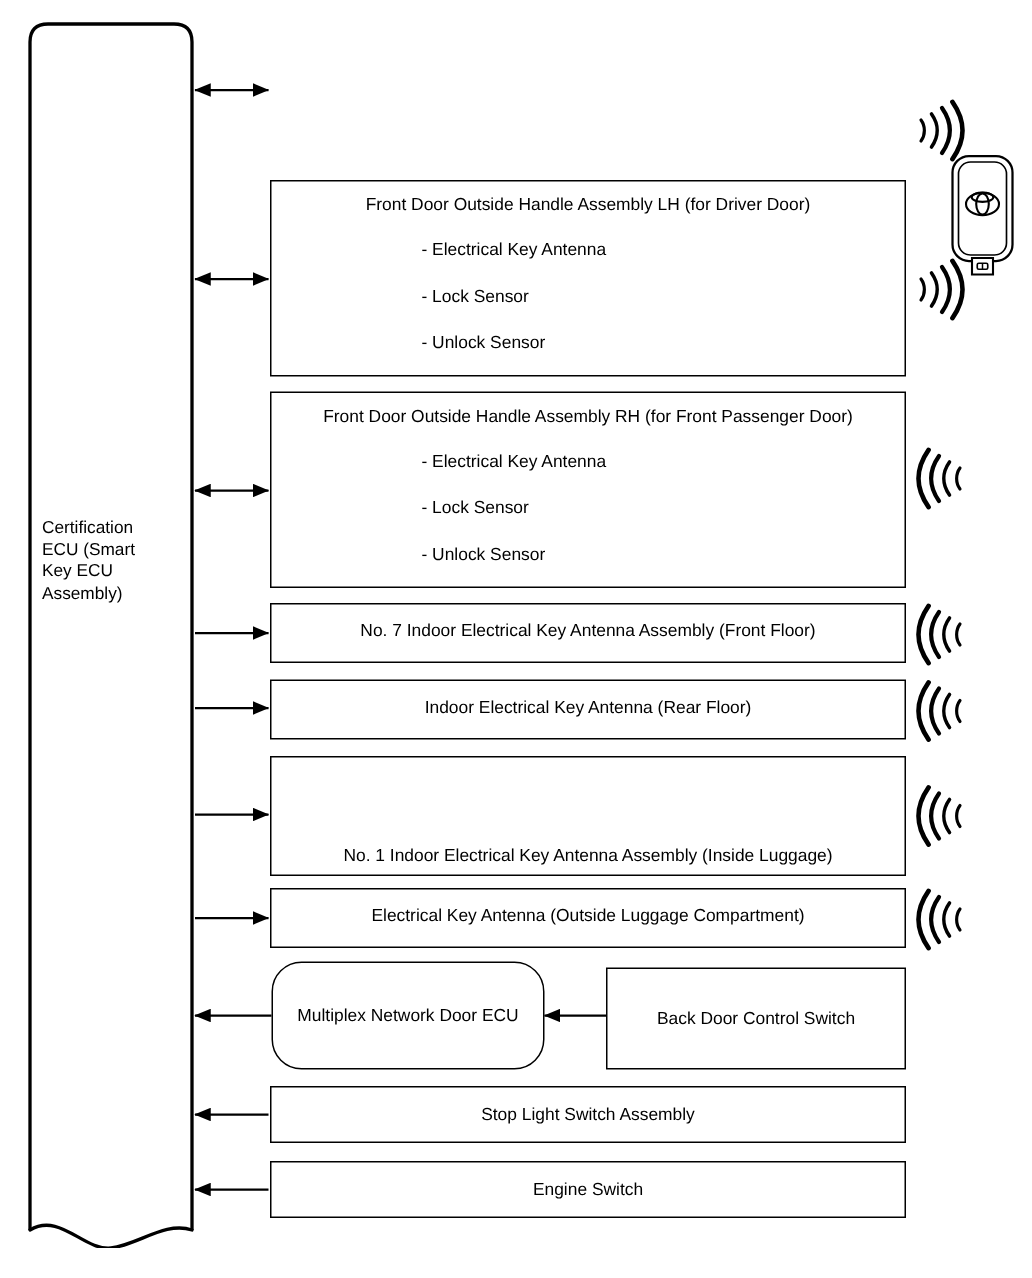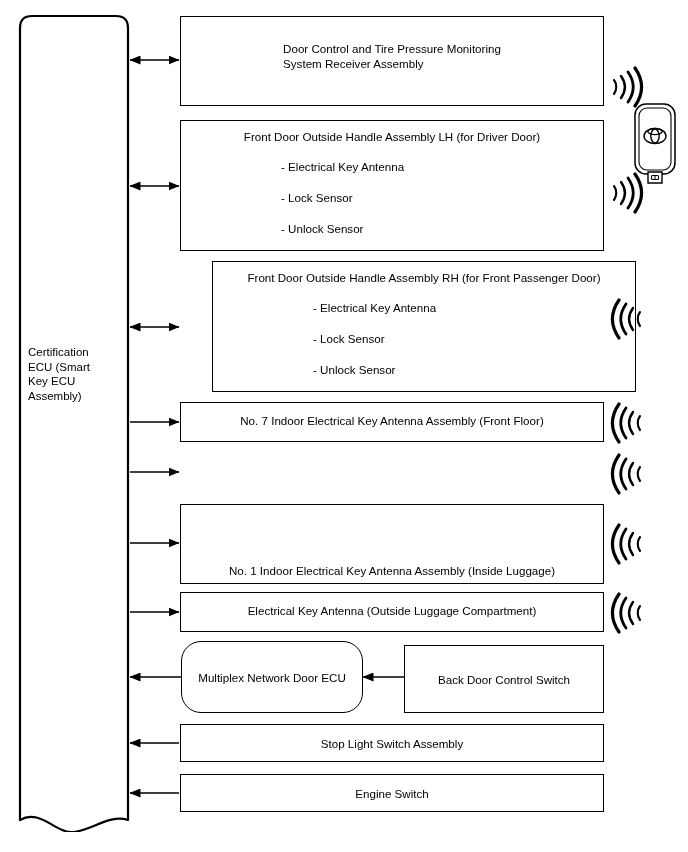--- a/index.html
+++ b/index.html
@@ -130,45 +130,42 @@
       <line x1="130" y1="612" x2="179" y2="612" marker-end="url(#ar-r)"></line>
 
       <line x1="130" y1="677" x2="181" y2="677" marker-start="url(#ar-l)"></line>
       <line x1="130" y1="743" x2="179" y2="743" marker-start="url(#ar-l)"></line>
       <line x1="130" y1="793" x2="179" y2="793" marker-start="url(#ar-l)"></line>
 
       <line x1="363" y1="677" x2="404" y2="677" marker-start="url(#ar-l)"></line>
     </g>
   </svg>
 
-  <div class="box" style="left:180px; top:16px; width:424px; height:90px;">
-    <div class="title-wrap" style="top:24px;">
-      <span class="multi-line box-title" style="position:static;">Door Control and Tire Pressure Monitoring
-System Receiver Assembly</span>
-    </div>
-  </div>
 
   <div class="box" style="left:180px; top:120px; width:424px; height:131px;">
     <div class="box-title" style="top:8px;">Front Door Outside Handle Assembly LH (for Driver Door)</div>
     <div class="sub-item" style="top:38px;">- Electrical Key Antenna</div>
     <div class="sub-item" style="top:69px;">- Lock Sensor</div>
     <div class="sub-item" style="top:100px;">- Unlock Sensor</div>
   </div>
 
-  <div class="box" style="left:180px; top:261px; width:424px; height:131px;margin-left:32px;">
+  <div class="box" style="left:180px; top:261px; width:424px; height:131px;">
     <div class="box-title" style="top:8px;">Front Door Outside Handle Assembly RH (for Front Passenger Door)</div>
     <div class="sub-item" style="top:38px;">- Electrical Key Antenna</div>
     <div class="sub-item" style="top:69px;">- Lock Sensor</div>
     <div class="sub-item" style="top:100px;">- Unlock Sensor</div>
   </div>
 
   <div class="box" style="left:180px; top:402px; width:424px; height:40px;">
     <div class="box-title" style="top:10px;">No. 7 Indoor Electrical Key Antenna Assembly (Front Floor)</div>
   </div>
 
+  <div class="box" style="left:180px; top:453px; width:424px; height:40px;">
+    <div class="box-title" style="top:10px;">Indoor Electrical Key Antenna (Rear Floor)</div>
+  </div>
 
   <div class="box" style="left:180px; top:504px; width:424px; height:80px;">
     <div class="box-title" style="top:10px;margin-top:48px;">No. 1 Indoor Electrical Key Antenna Assembly (Inside Luggage)</div>
   </div>
 
   <div class="box" style="left:180px; top:592px; width:424px; height:40px;text-decoration:underline;">
     <div class="box-title" style="top:10px;">Electrical Key Antenna (Outside Luggage Compartment)</div>
   </div>
 
   <div class="box rounded" style="left:181px; top:641px; width:182px; height:72px;">

